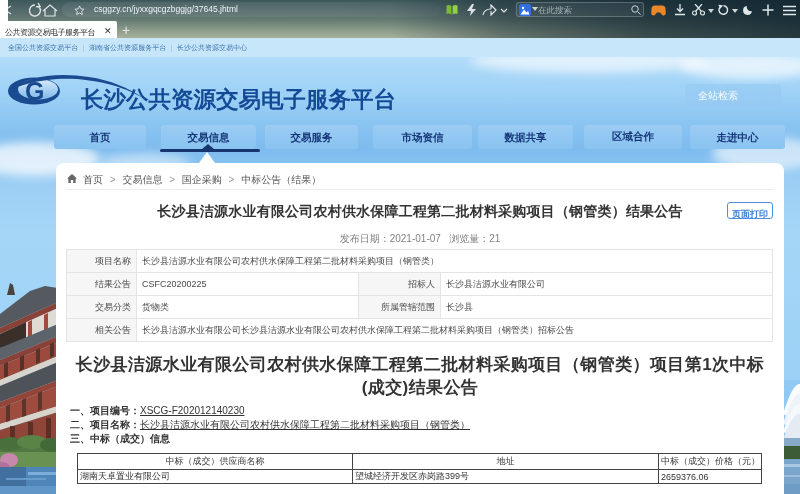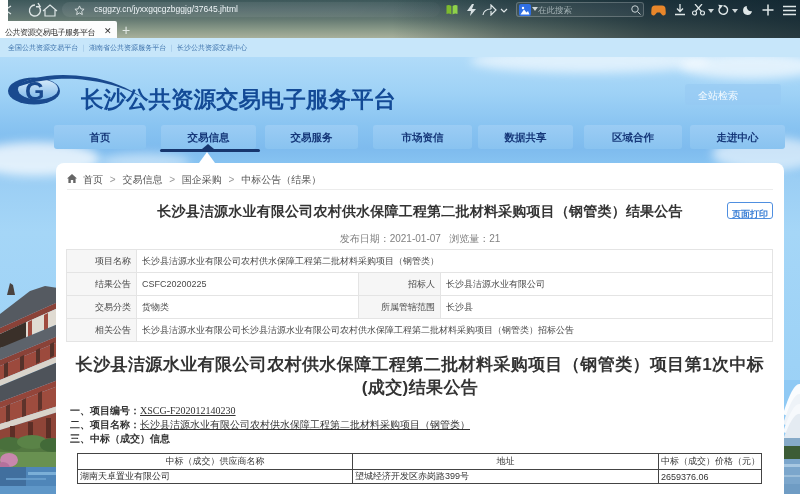--- a/index.html
+++ b/index.html
@@ -58,21 +58,21 @@
 #printbtn span { font-size:9px; color:#3a7fd5; line-height:16px; }
 #dateline { position:absolute; left:0; top:69px; width:728px; text-align:center; font-size:10px; color:#808080; }
 
 
 #t1 { position:absolute; left:10px; top:86px; width:707px; border-collapse:collapse; table-layout:fixed; }
 #t1 td { border:1px solid #e4e4e4; font-size:9px; color:#4a4a4a; height:23px; padding:0 5px; }
 #t1 td.lbl { background:#f6f6f6; text-align:right; }
 
 
 #h2big { position:absolute; left:0; top:190px; width:728px; text-align:center; font-size:17px; font-weight:bold; color:#333; line-height:23px; white-space:nowrap; letter-spacing:0.4px; }
-.numline { position:absolute; left:14px; font-size:10px; color:#333;font-family:Liberation Serif, serif; }
+.numline { position:absolute; left:14px; font-size:10px; color:#333; }
 .numline b { font-weight:bold; }
 .numline u { text-decoration:underline; }
 
 
 #t2 { position:absolute; left:21px; top:290px; width:685px; border-collapse:collapse; table-layout:fixed;padding-left:28px; }
 #t2 td { border:1px solid #444; font-size:9px; color:#333; padding:0 2px; white-space:nowrap; overflow:hidden; }
 #t2 tr.hd td { text-align:center; height:16px; }
 #t2 tr.dt td { height:13px; }
 </style>
 </head>
@@ -160,21 +160,21 @@
         <span>全站检索</span>
       </div>
   </div>
 
   <div id="nav">
     <div class="ntab" style="left:-2px;  width:92px;"><span>首页</span></div>
     <div class="ntab" style="left:105px; width:95px;"><span>交易信息</span></div>
     <div class="ntab" style="left:209px; width:93px;"><span>交易服务</span></div>
     <div class="ntab" style="left:317px; width:99px;"><span>市场资信</span></div>
     <div class="ntab" style="left:422px; width:95px;"><span>数据共享</span></div>
-    <div class="ntab" style="left:528px; width:98px;"><span>区域合作</span></div>
+    <div class="ntab" style="left:528px; width:98px;font-family:Liberation Serif, serif;"><span>区域合作</span></div>
     <div class="ntab" style="left:634px; width:95px;"><span>走进中心</span></div>
     <div id="underline"></div>
     <div id="notch"></div>
     <div style="position:absolute; left:146px; top:20px; width:0; height:0; border-left:6px solid transparent; border-right:6px solid transparent; border-bottom:5px solid #17366e;"></div>
   </div>
 
   <div id="panel">
     <svg style="position:absolute;left:11px;top:11px;" width="10" height="9" viewBox="0 0 10 9">
         <path d="M5,0 L10,4.5 H8.6 V9 H6.2 V6 H3.8 V9 H1.4 V4.5 H0 Z" fill="#666"></path>
       </svg>

